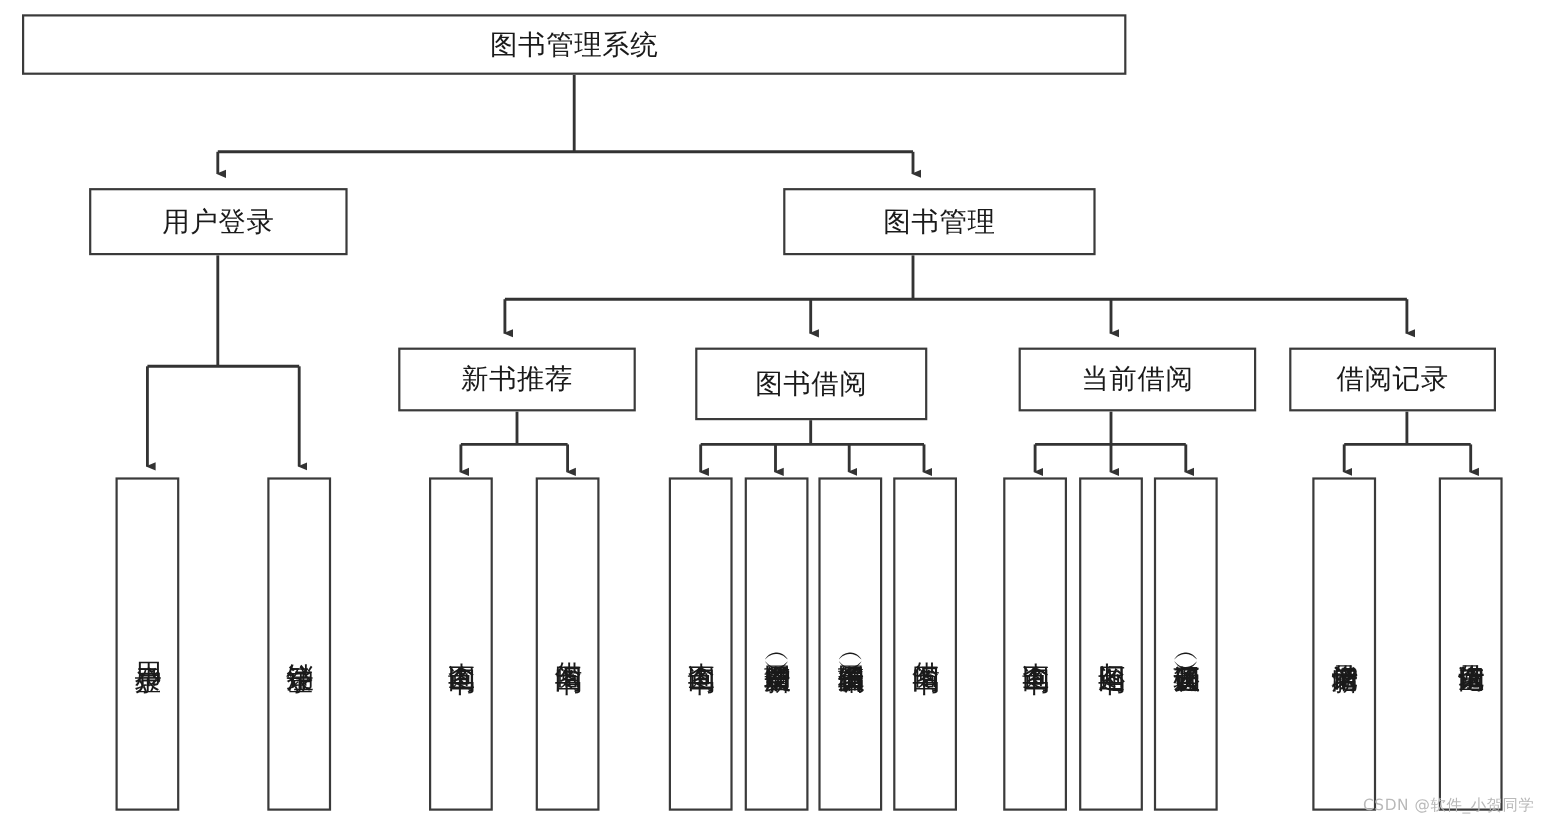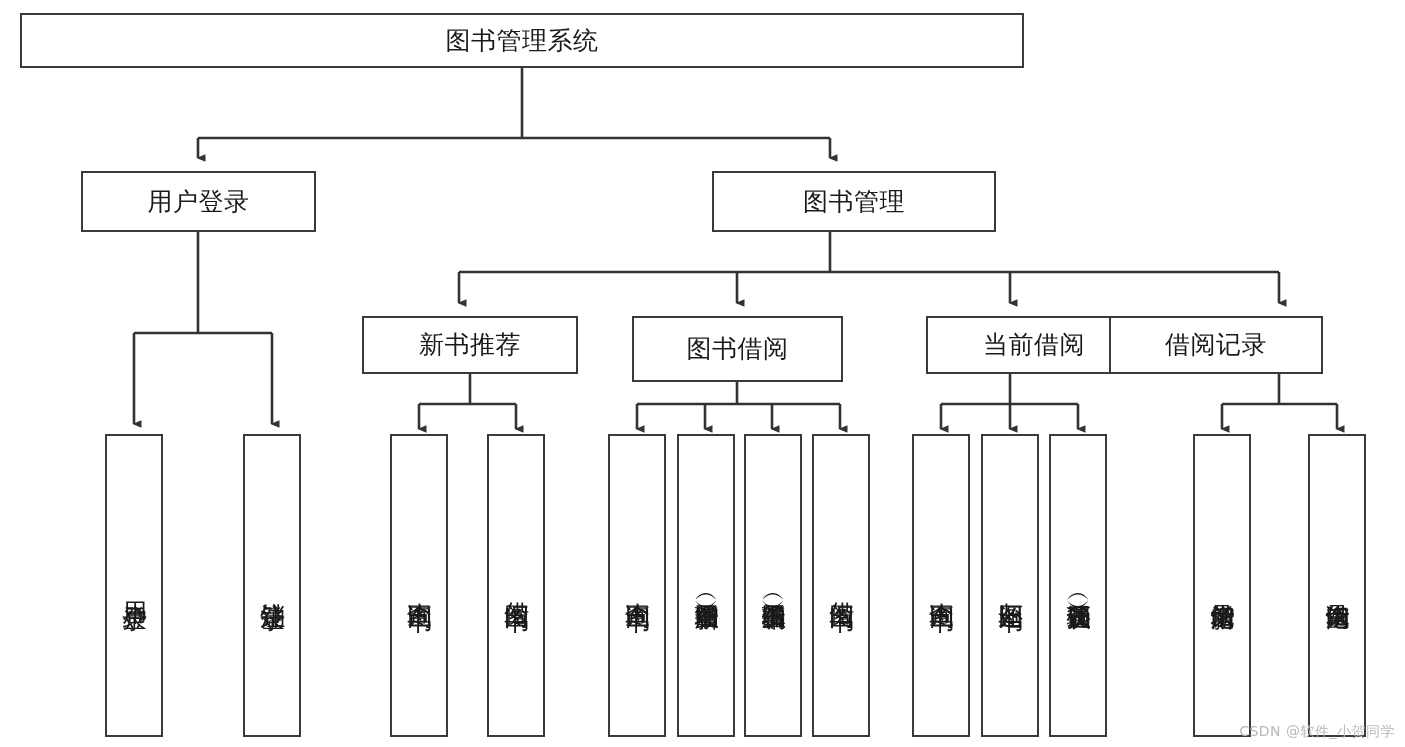--- a/index.html
+++ b/index.html
@@ -154,21 +154,21 @@
 
   <div class="node horiz" style="left:362px; top:316px; width:216px; height:58px;">
     <span class="node-label">新书推荐</span>
   </div>
   <div class="node horiz" style="left:632px; top:316px; width:211px; height:66px;">
     <span class="node-label">图书借阅</span>
   </div>
   <div class="node horiz" style="left:886px; top:316px; width:216px; height:58px;margin-left:40px;">
     <span class="node-label">当前借阅</span>
   </div>
-  <div class="node horiz" style="left:1109px; top:316px; width:214px; height:58px;">
+  <div class="node horiz" style="left:1172px; top:316px; width:188px; height:58px;">
     <span class="node-label">借阅记录</span>
   </div>
 
   <div class="node vert" style="left:105px; top:434px; width:58px; height:303px;">
     <span class="node-label">用户登录</span>
   </div>
   <div class="node vert" style="left:243px; top:434px; width:58px; height:303px;">
     <span class="node-label">注销登录</span>
   </div>
 

